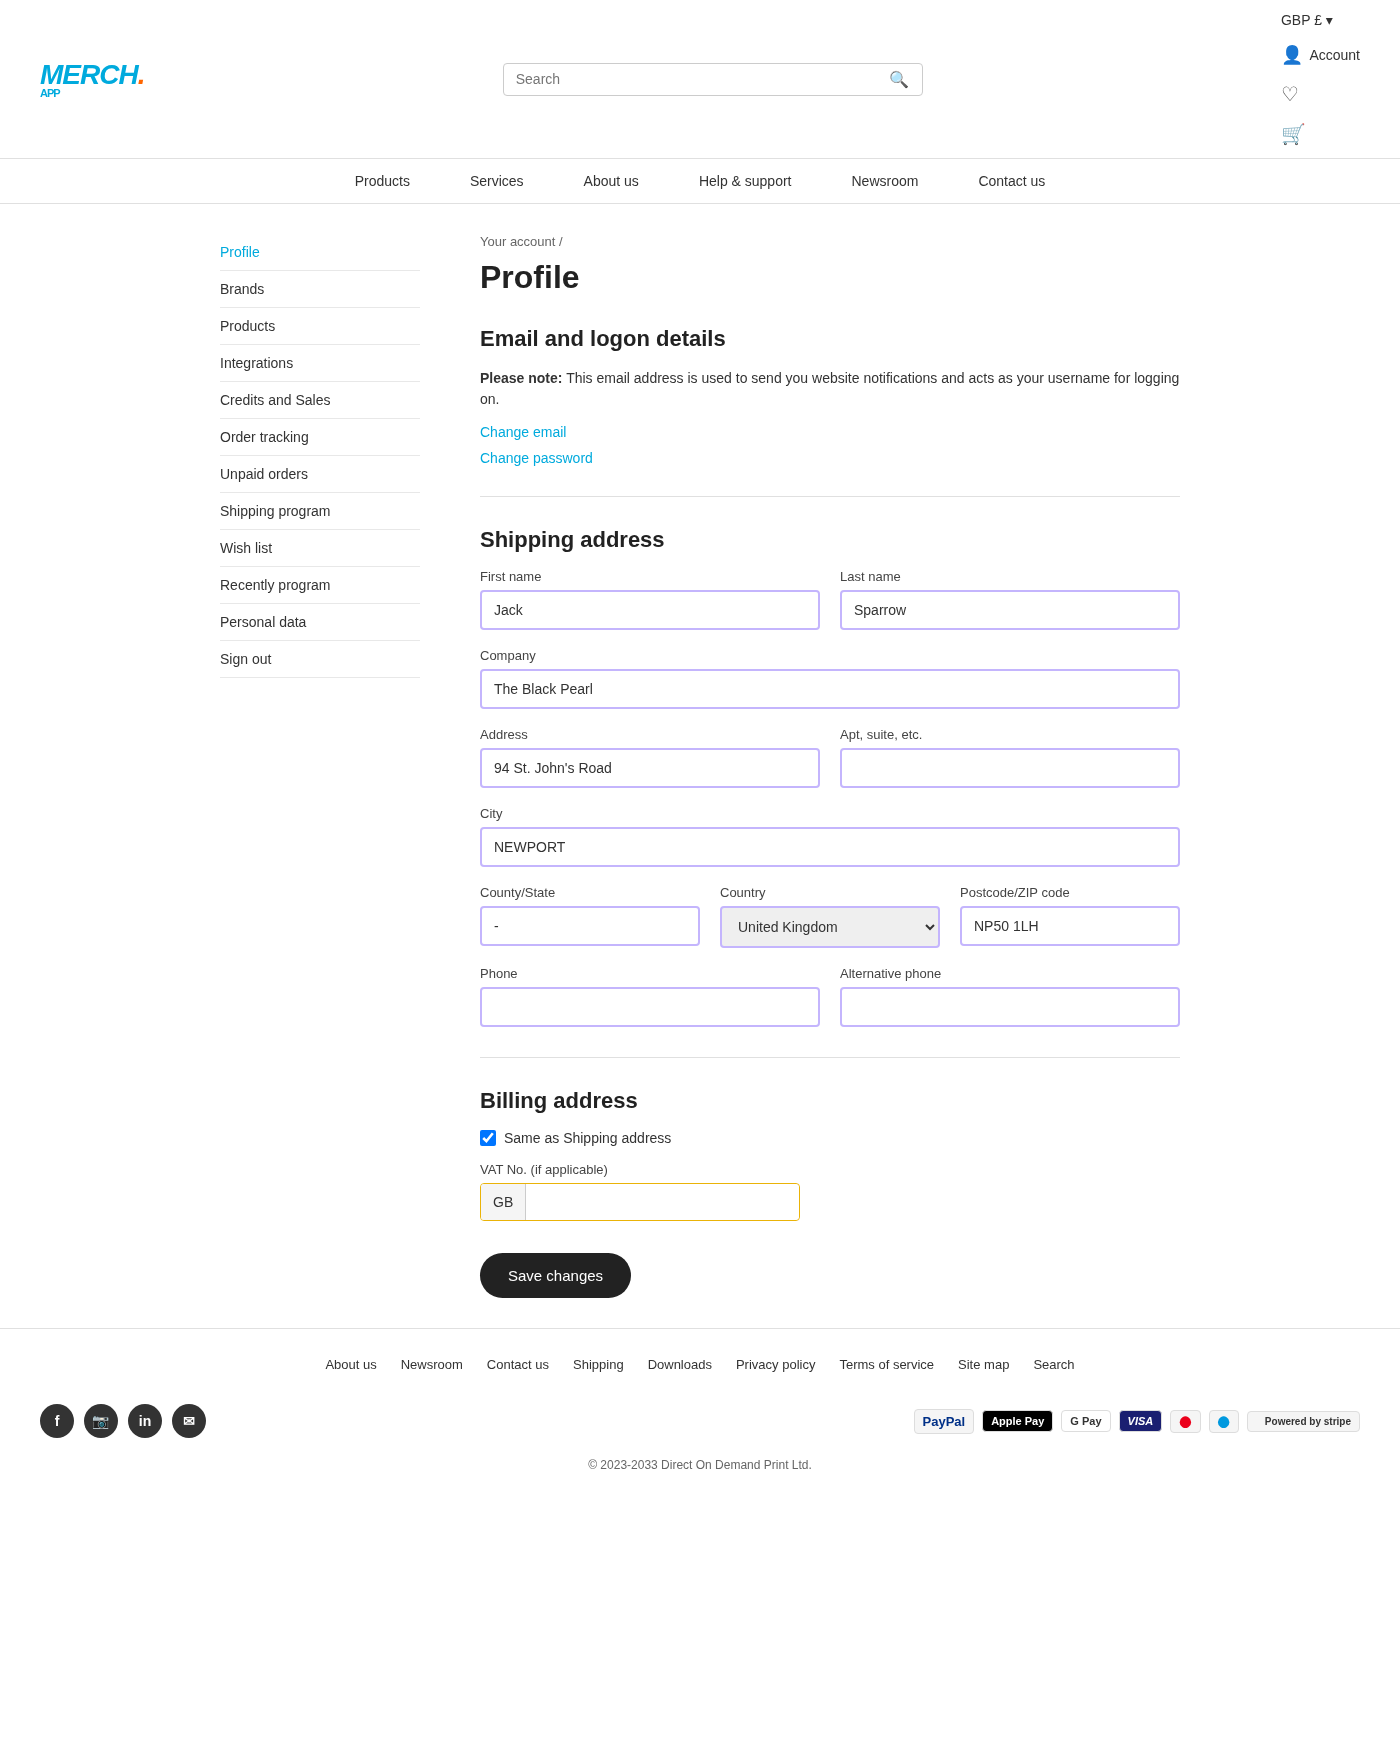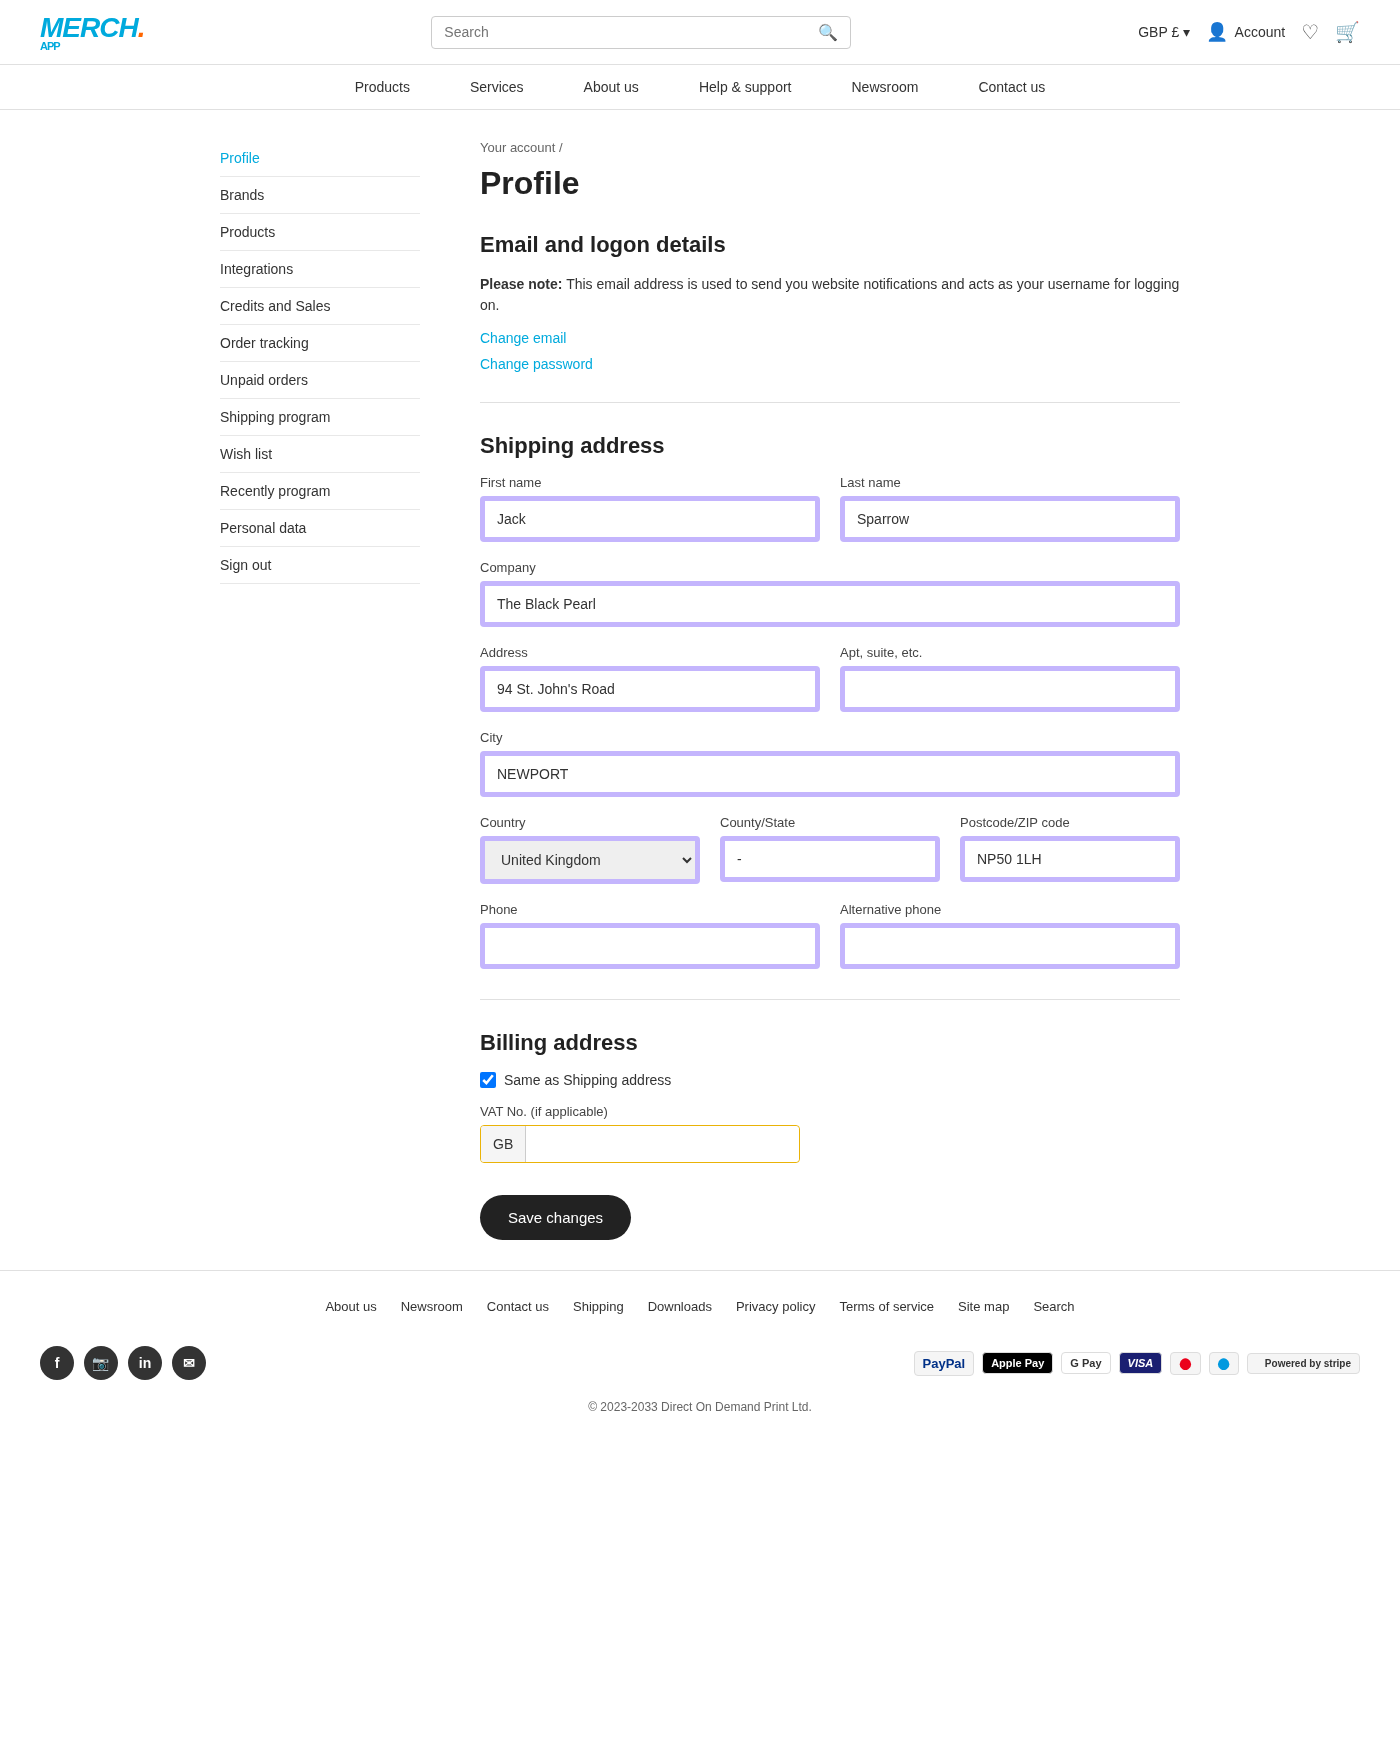--- a/index.html
+++ b/index.html
@@ -4,21 +4,21 @@
   <style>
     * { box-sizing: border-box; margin: 0; padding: 0; }
     body { font-family: Arial, sans-serif; font-size: 14px; color: #333; background: #fff; }
 
     
     .header { display: flex; align-items: center; justify-content: space-between; padding: 12px 40px; border-bottom: 1px solid #e0e0e0; }
     .logo { display: flex; align-items: center; }
     .search-bar { display: flex; align-items: center; border: 1px solid #ccc; border-radius: 4px; padding: 6px 12px; width: 420px; }
     .search-bar input { border: none; outline: none; flex: 1; font-size: 14px; color: #999; }
     .search-icon { color: #999; font-size: 16px; }
-    .header-right { display: flex; align-items: center; gap: 16px; }
+    .header-right { display: flex; gap: 16px; flex-direction: column; }
     .currency { font-size: 14px; color: #333; cursor: pointer; }
     .account-link { display: flex; align-items: center; gap: 6px; font-size: 14px; color: #333; cursor: pointer; }
     .account-icon { font-size: 18px; color: #555; }
     .heart-icon { font-size: 20px; color: #555; cursor: pointer; }
     .cart-icon { font-size: 20px; color: #555; cursor: pointer; }
 
     
     .nav { display: flex; justify-content: center; gap: 60px; padding: 14px 40px; border-bottom: 1px solid #e0e0e0; }
     .nav-item { font-size: 14px; color: #333; cursor: pointer; }
 
@@ -40,21 +40,21 @@
     .note-text { font-size: 14px; color: #333; margin-bottom: 14px; line-height: 1.5; }
     .note-text strong { font-weight: bold; }
     .link-blue { color: #00aadd; text-decoration: none; display: block; margin-bottom: 10px; font-size: 14px; cursor: pointer; }
 
     .section-divider { border: none; border-top: 1px solid #e0e0e0; margin: 30px 0; }
 
     
     .form-row { display: flex; gap: 20px; margin-bottom: 18px; }
     .form-group { display: flex; flex-direction: column; flex: 1; }
     .form-group label { font-size: 13px; color: #444; margin-bottom: 6px; }
-    .form-group input, .form-group select { border: 5px solid #c4b5fd; border-radius: 4px; padding: 10px 12px; font-size: 14px; color: #333; outline: none; width: 100%; }
+    .form-group input, .form-group select { border: 2px solid #c4b5fd; border-radius: 4px; padding: 10px 12px; font-size: 14px; color: #333; outline: none; width: 100%; }
     .form-group.full { flex: 1 1 100%; }
 
     .vat-row { display: flex; align-items: center; border: 1px solid #eab308; border-radius: 4px; overflow: hidden; width: 320px; }
     .vat-prefix { padding: 10px 12px; background: #f5f5f5; border-right: 1px solid #ccc; font-size: 14px; color: #333; }
     .vat-row input { border: none; padding: 10px 12px; font-size: 14px; color: #333; outline: none; flex: 1; }
 
     .checkbox-row { display: flex; align-items: center; gap: 8px; margin-bottom: 16px; }
     .checkbox-row input[type="checkbox"] { width: 16px; height: 16px; cursor: pointer; }
     .checkbox-row label { font-size: 14px; color: #333; cursor: pointer; }
 
@@ -178,31 +178,31 @@
 
       <div class="form-row">
         <div class="form-group full">
           <label>City</label>
           <input type="text" value="NEWPORT" style="">
         </div>
       </div>
 
       <div class="form-row">
         <div class="form-group">
+          <label>County/State</label>
+          <input type="text" value="-" style="">
+        </div>
+        <div class="form-group">
           <label>Country</label>
           <select>
             <option value="GB" selected="">United Kingdom</option>
             <option value="US">United States</option>
             <option value="DE">Germany</option>
             <option value="FR">France</option>
           </select>
-        </div>
-        <div class="form-group">
-          <label>County/State</label>
-          <input type="text" value="-" style="">
         </div>
         <div class="form-group">
           <label>Postcode/ZIP code</label>
           <input type="text" value="NP50 1LH" style="">
         </div>
       </div>
 
       <div class="form-row">
         <div class="form-group">
           <label>Phone</label>

